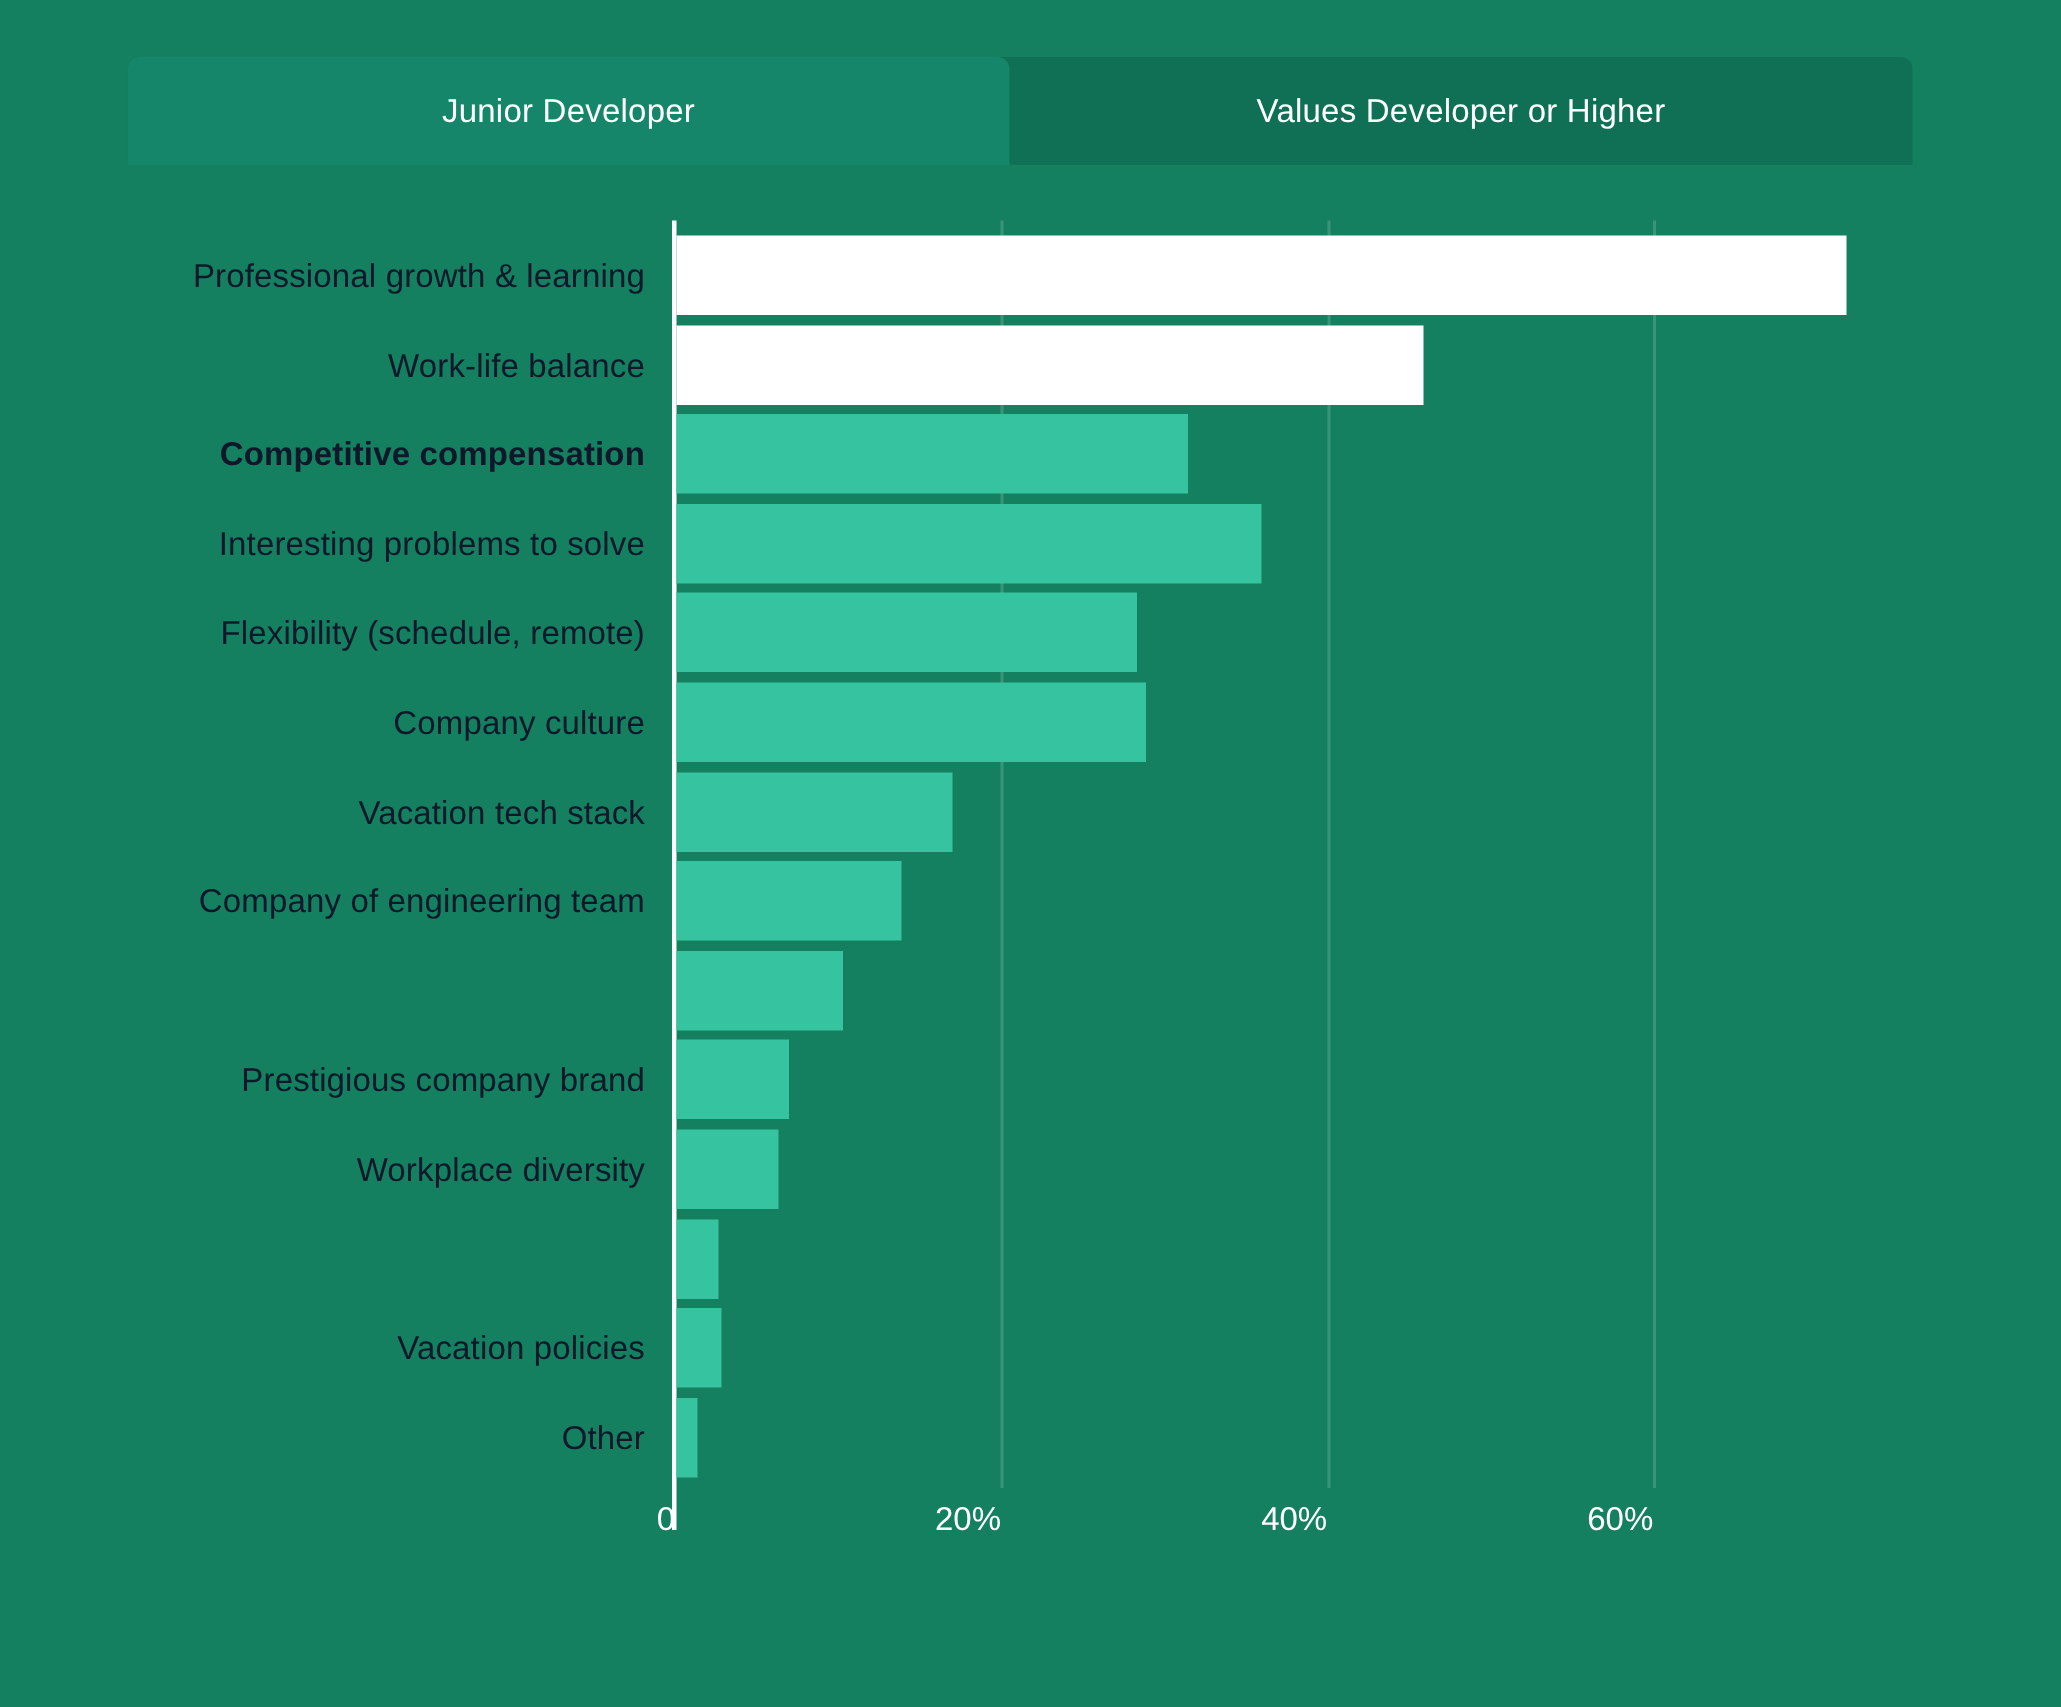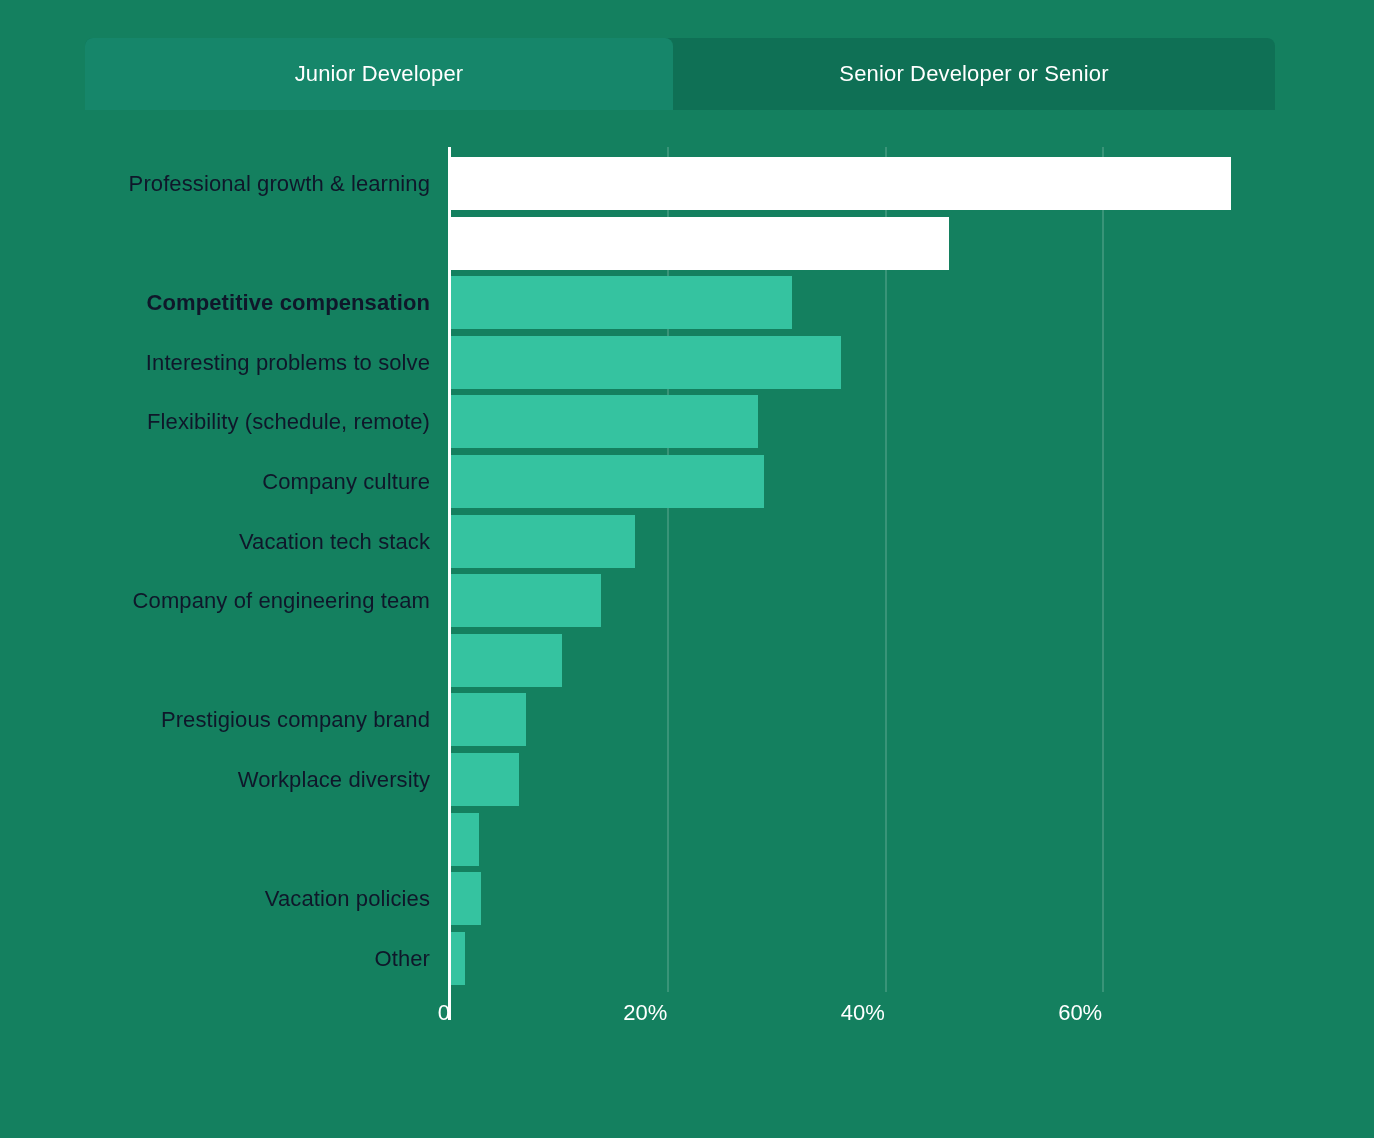--- a/index.html
+++ b/index.html
@@ -130,37 +130,38 @@
   }
 </style>
 </head>
 <body>
 
 <div id="tabbar">
   <div class="tab active">
     <span>Junior Developer</span>
   </div>
   <div class="tab inactive">
-    <span>Senior Developer or Senior</span>
+    <span>Values Developer or Higher</span>
   </div>
 </div>
 
 <div id="plot">
   <div id="gridlayer">
       <div class="gridline" style="left: 667.4px;"></div>
       <div class="gridline" style="left: 884.8px;"></div>
       <div class="gridline" style="left: 1102.2px;"></div>
     </div>
   <div id="axisline"></div>
   <div id="rows">
       <div class="row" style="top: 157px;">
         <div class="row-label">Professional growth &amp; learning</div>
         <div class="bar highlight" title="Professional growth &amp; learning: 71.8%" style="width: 780.466px;"></div>
       </div>
       <div class="row" style="top: 216.6px;">
+        <div class="row-label">Work-life balance</div>
         <div class="bar highlight" title="Work-life balance: 45.8%" style="width: 497.846px;"></div>
       </div>
       <div class="row" style="top: 276.2px; font-weight: bold;">
         <div class="row-label">Competitive compensation</div>
         <div class="bar" title="Competitive compensation: 31.4%" style="width: 341.318px;"></div>
       </div>
       <div class="row" style="top: 335.8px;">
         <div class="row-label">Interesting problems to solve</div>
         <div class="bar" title="Interesting problems to solve: 35.9%" style="width: 390.233px;"></div>
       </div>

